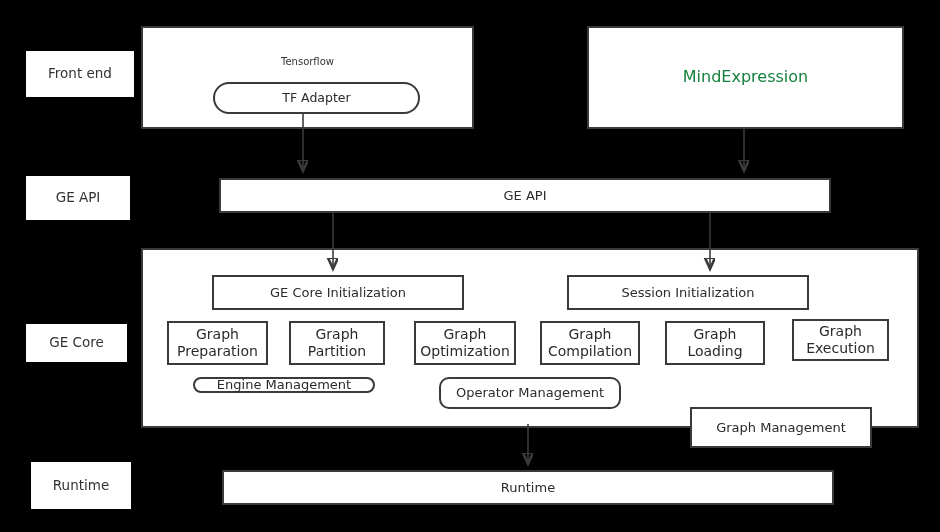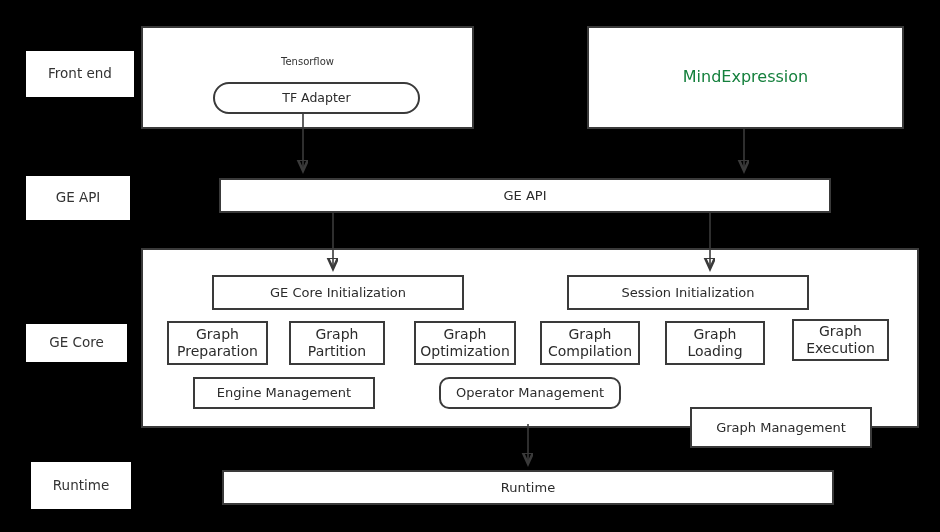--- a/index.html
+++ b/index.html
@@ -149,21 +149,21 @@
   <div class="box component small" style="left:665px; top:321px; width:100px; height:44px;">
     <span>Graph
 Loading</span>
   </div>
 
   <div class="box component small" style="left:792px; top:319px; width:97px; height:42px;">
     <span>Graph
 Execution</span>
   </div>
 
-  <div class="box component wide" style="left:193px; top:377px; width:182px; height:32px;">
+  <div class="box component wide" style="left:193px; top:377px; width:182px; height:16px;border-radius:12px;">
     <span>Engine Management</span>
   </div>
 
   <div class="box component wide" style="left:439px; top:377px; width:182px; height:32px;border-radius:10px;">
     <span>Operator Management</span>
   </div>
 
   <div class="box component wide" style="left:690px; top:377px; width:182px; height:41px;margin-top:30px;">
     <span>Graph Management</span>
   </div>

